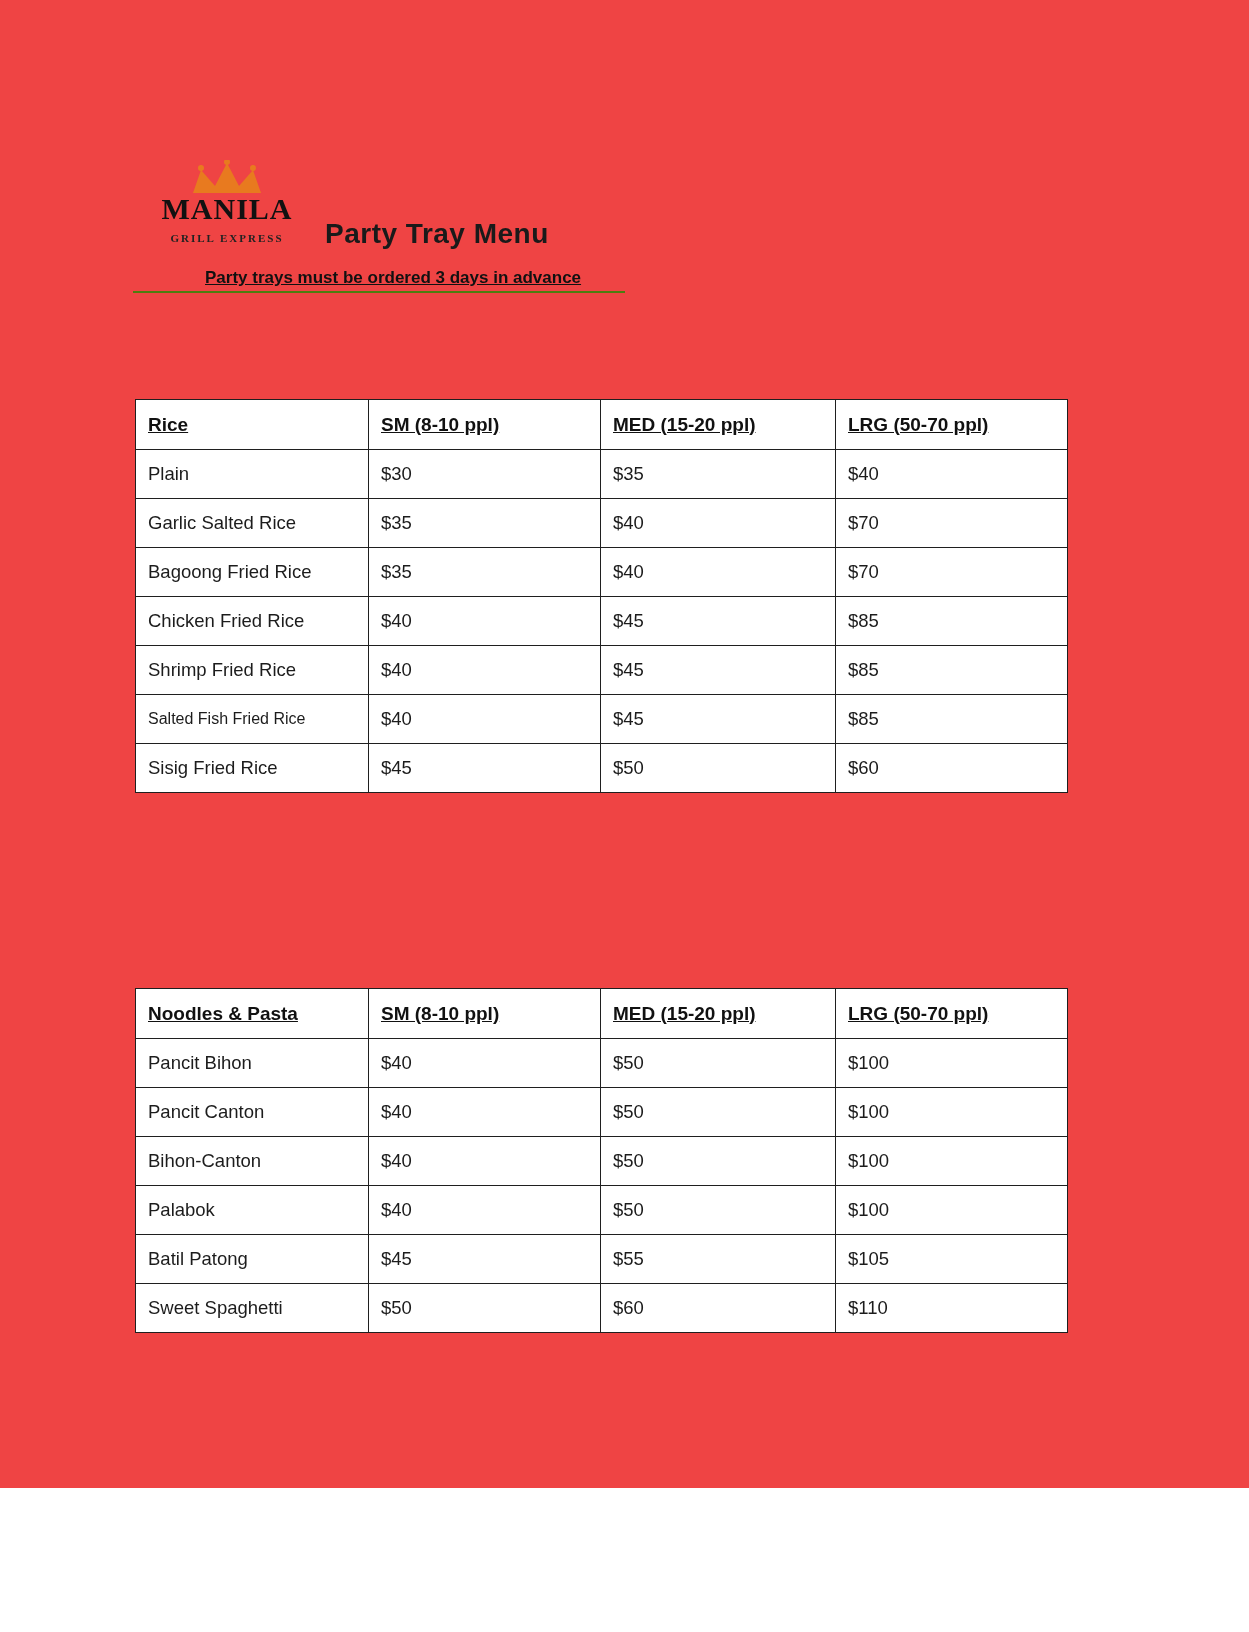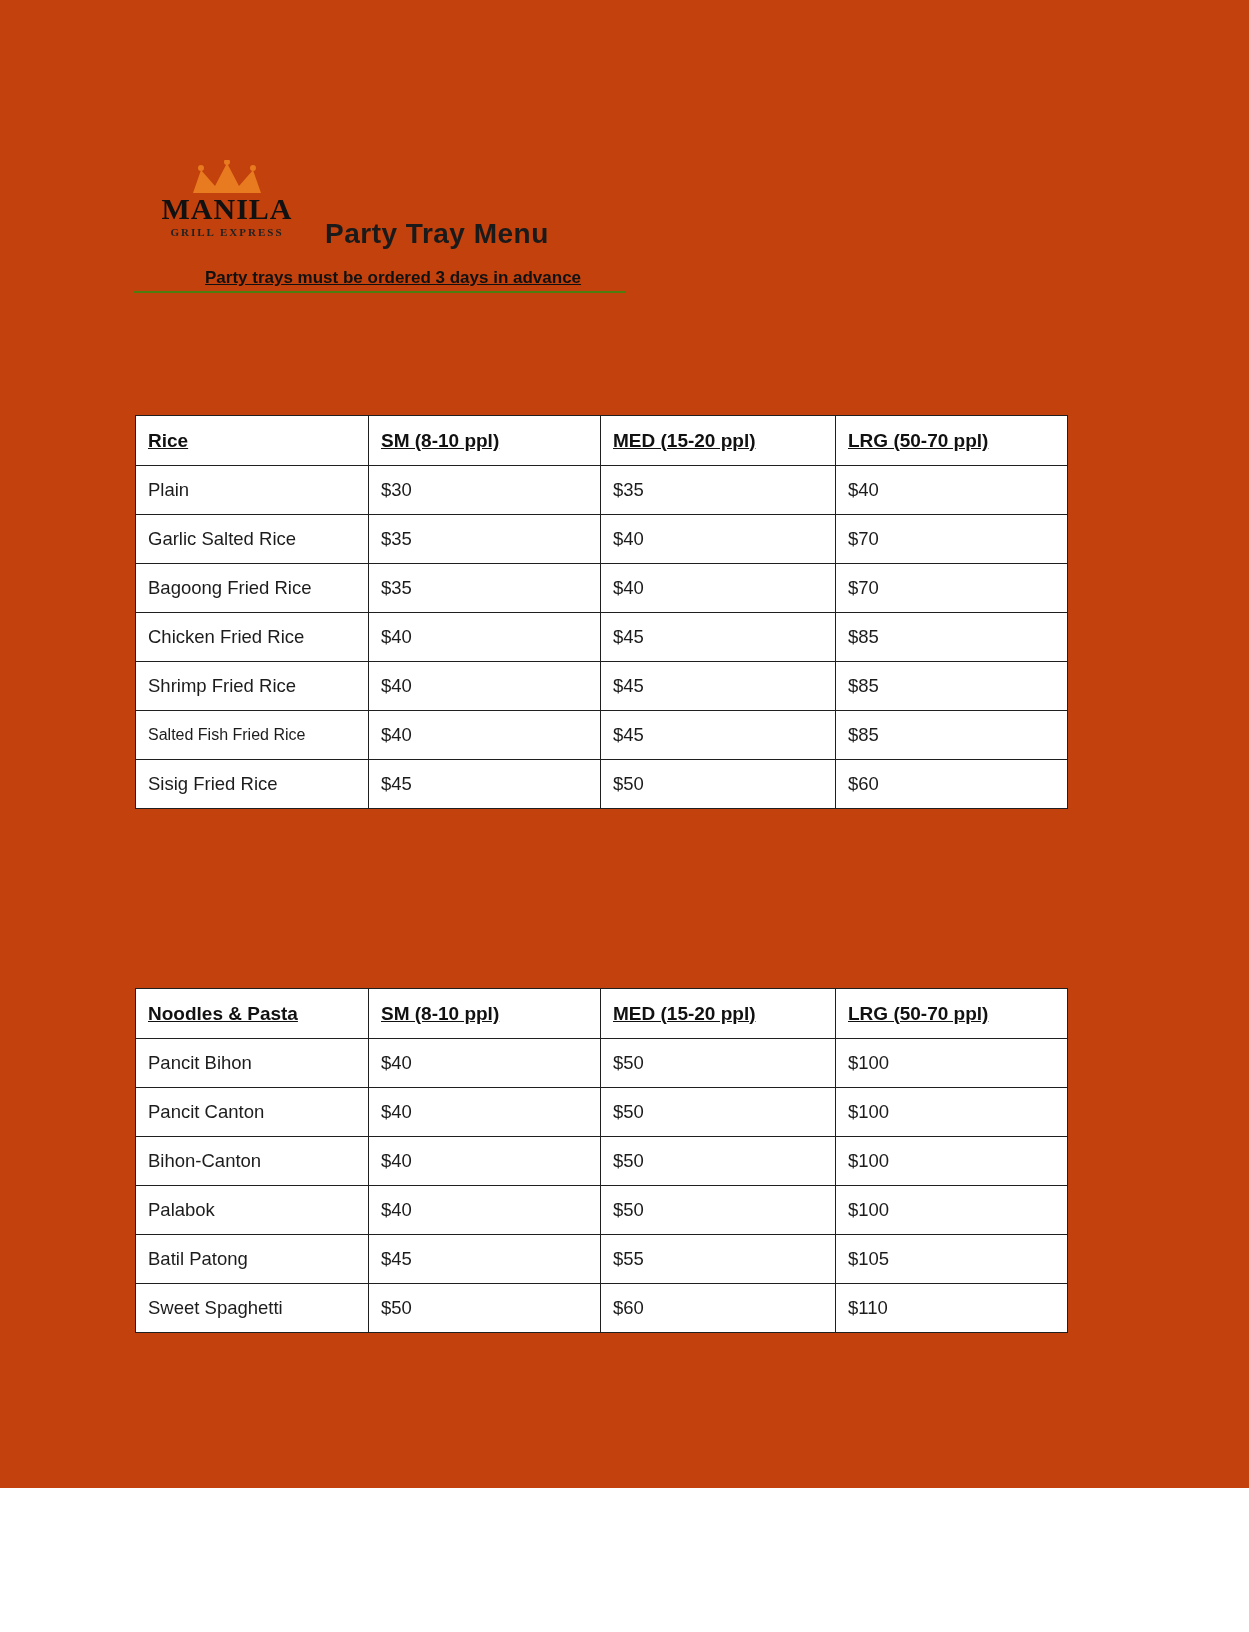--- a/index.html
+++ b/index.html
@@ -2,21 +2,21 @@
 <html><head>
 <meta charset="utf-8">
 <style>
   * { margin: 0; padding: 0; box-sizing: border-box; }
   html, body { background: #ffffff; }
   body { font-family: "Liberation Sans", sans-serif; color: #1a1a1a; }
   .page {
     position: relative;
     width: 1249px;
     height: 1488px;
-    background: #c2410c;
+    background: #ef4444;
     overflow: hidden;
   }
 
   
   .logo {
     position: absolute;
     left: 152px;
     top: 160px;
     width: 150px;
     text-align: center;
@@ -29,21 +29,21 @@
     letter-spacing: 1px;
     line-height: 1.0;
     color: #111111;
   }
   .logo-tagline {
     font-family: "Liberation Serif", serif;
     font-weight: bold;
     font-size: 11px;
     letter-spacing: 2px;
     color: #222222;
-    margin-top: 2px;
+    margin-top: 8px;
   }
 
   
   .page-title {
     position: absolute;
     left: 325px;
     top: 218px;
     font-size: 28px;
     font-weight: bold;
     color: #1a1a1a;
@@ -65,21 +65,21 @@
 
   
   table.menu-table {
     position: absolute;
     left: 135px;
     width: 932px;
     border-collapse: collapse;
     table-layout: fixed;
     background: #ffffff;
   }
-  #table-rice    { top: 415px; }
+  #table-rice    { top: 399px; }
   #table-noodles { top: 988px; }
 
   table.menu-table th,
   table.menu-table td {
     border: 1.5px solid #1f1f1f;
     text-align: left;
     vertical-align: middle;
     padding: 0 12px;
     overflow: hidden;
     white-space: nowrap;

